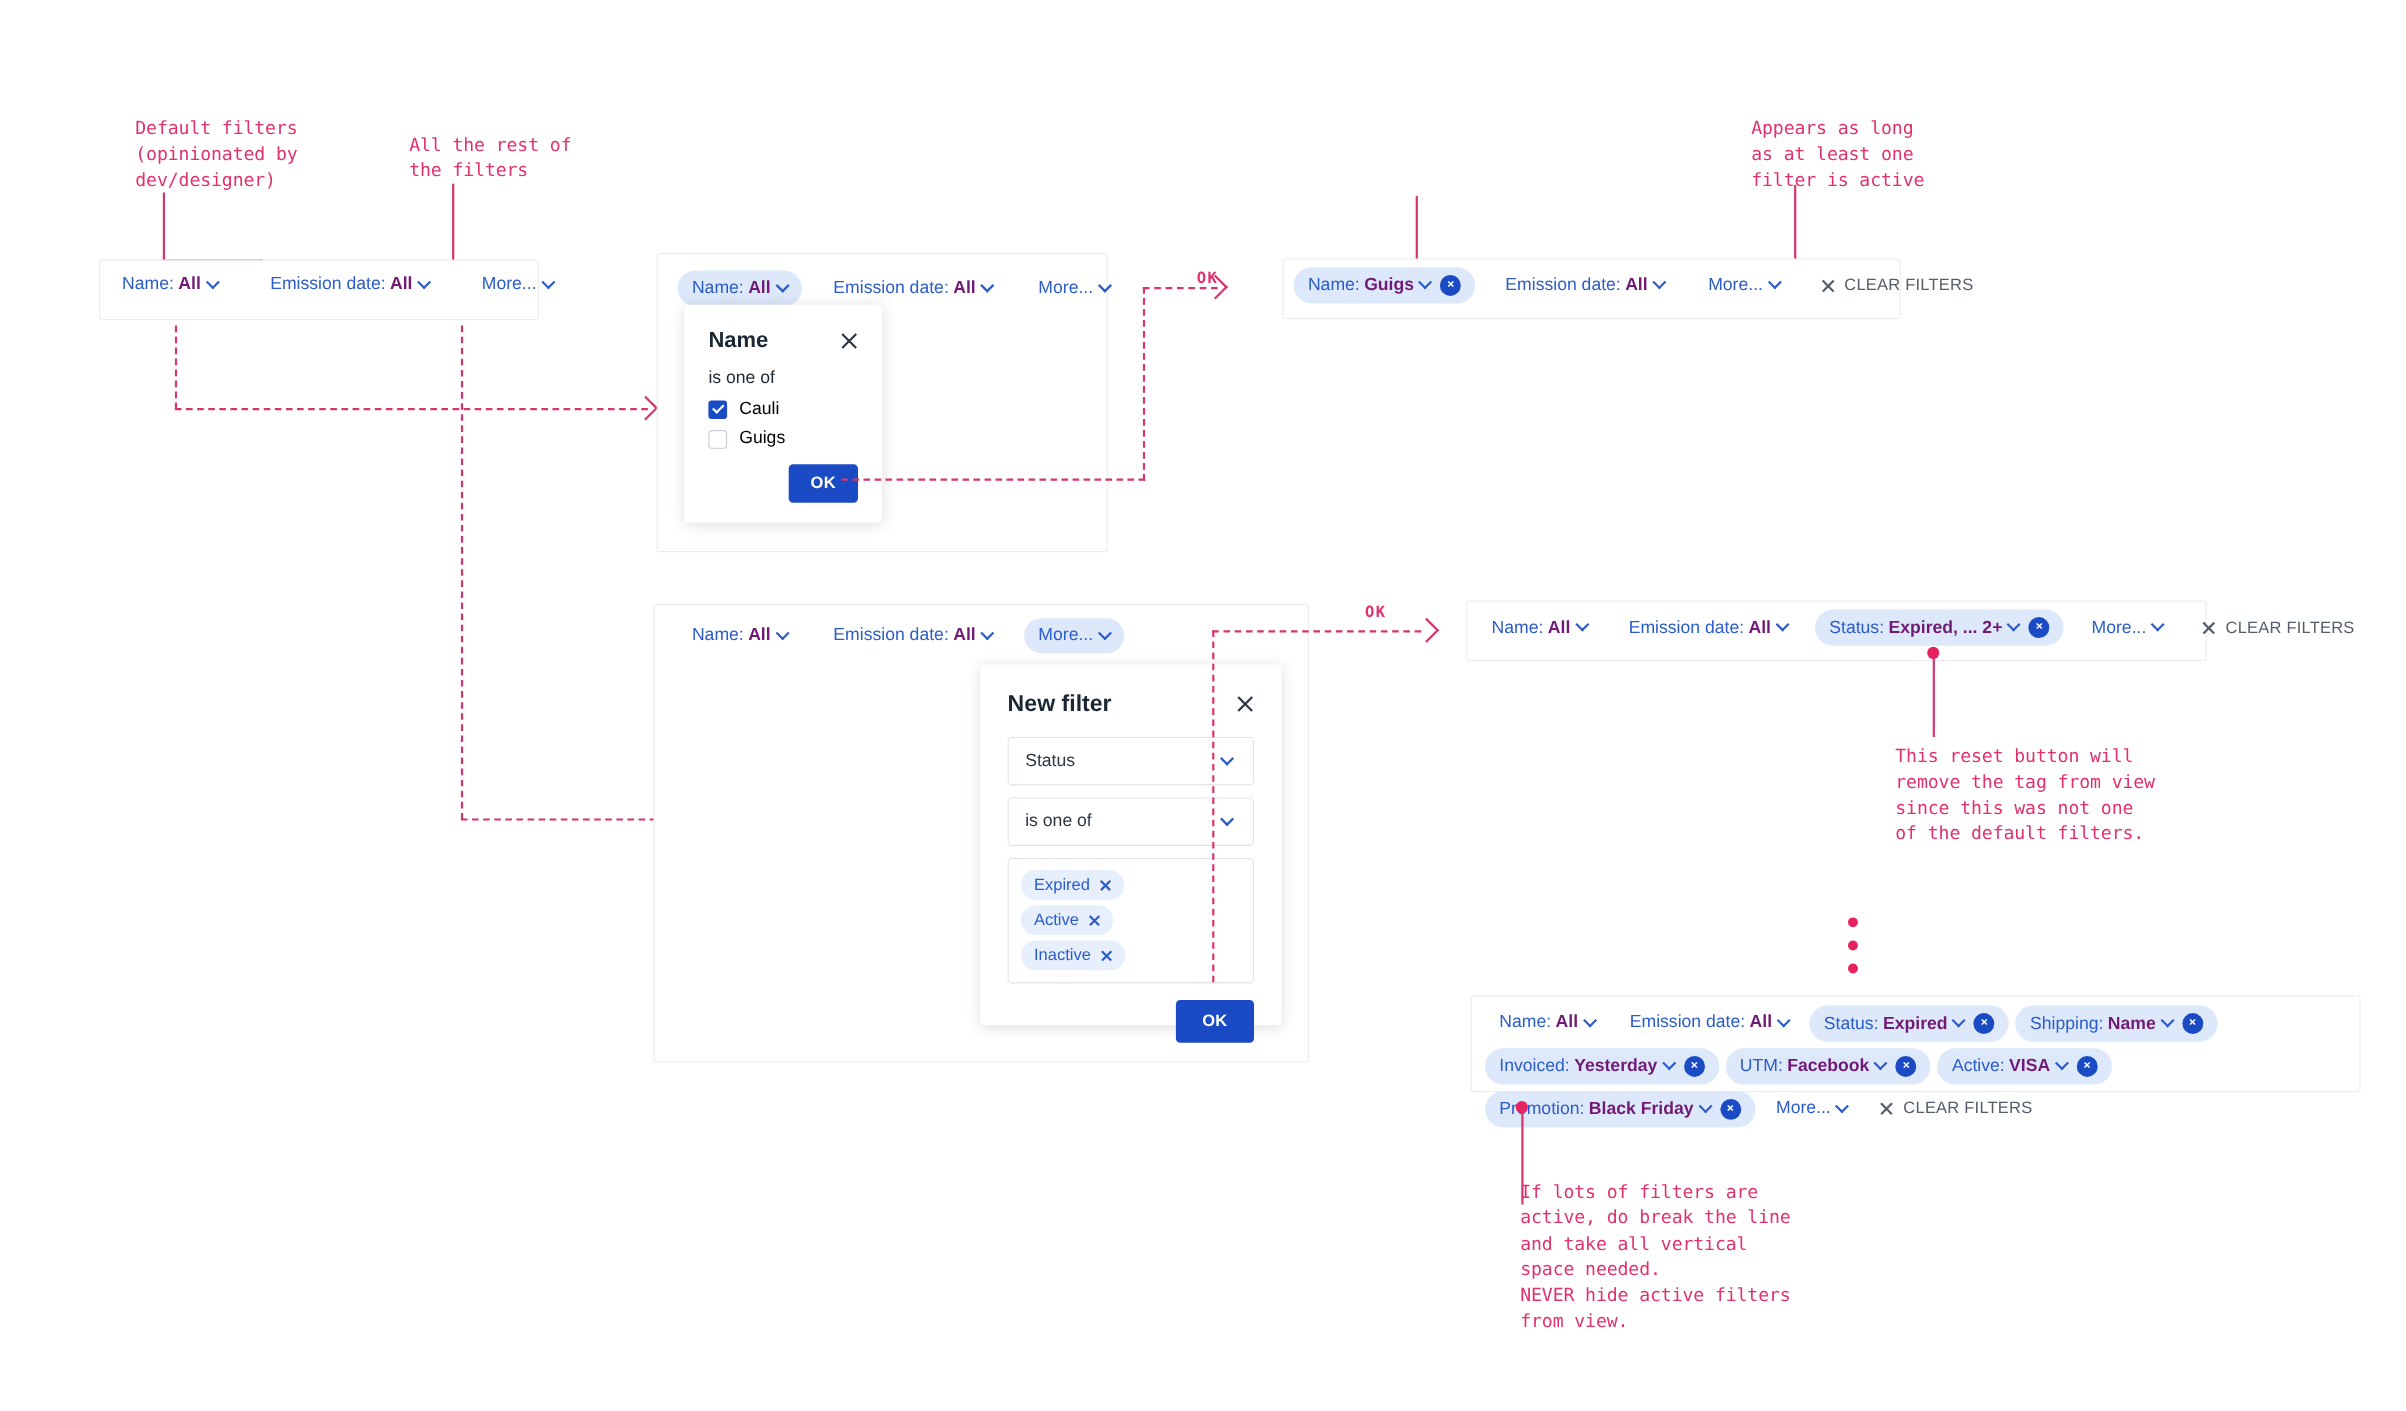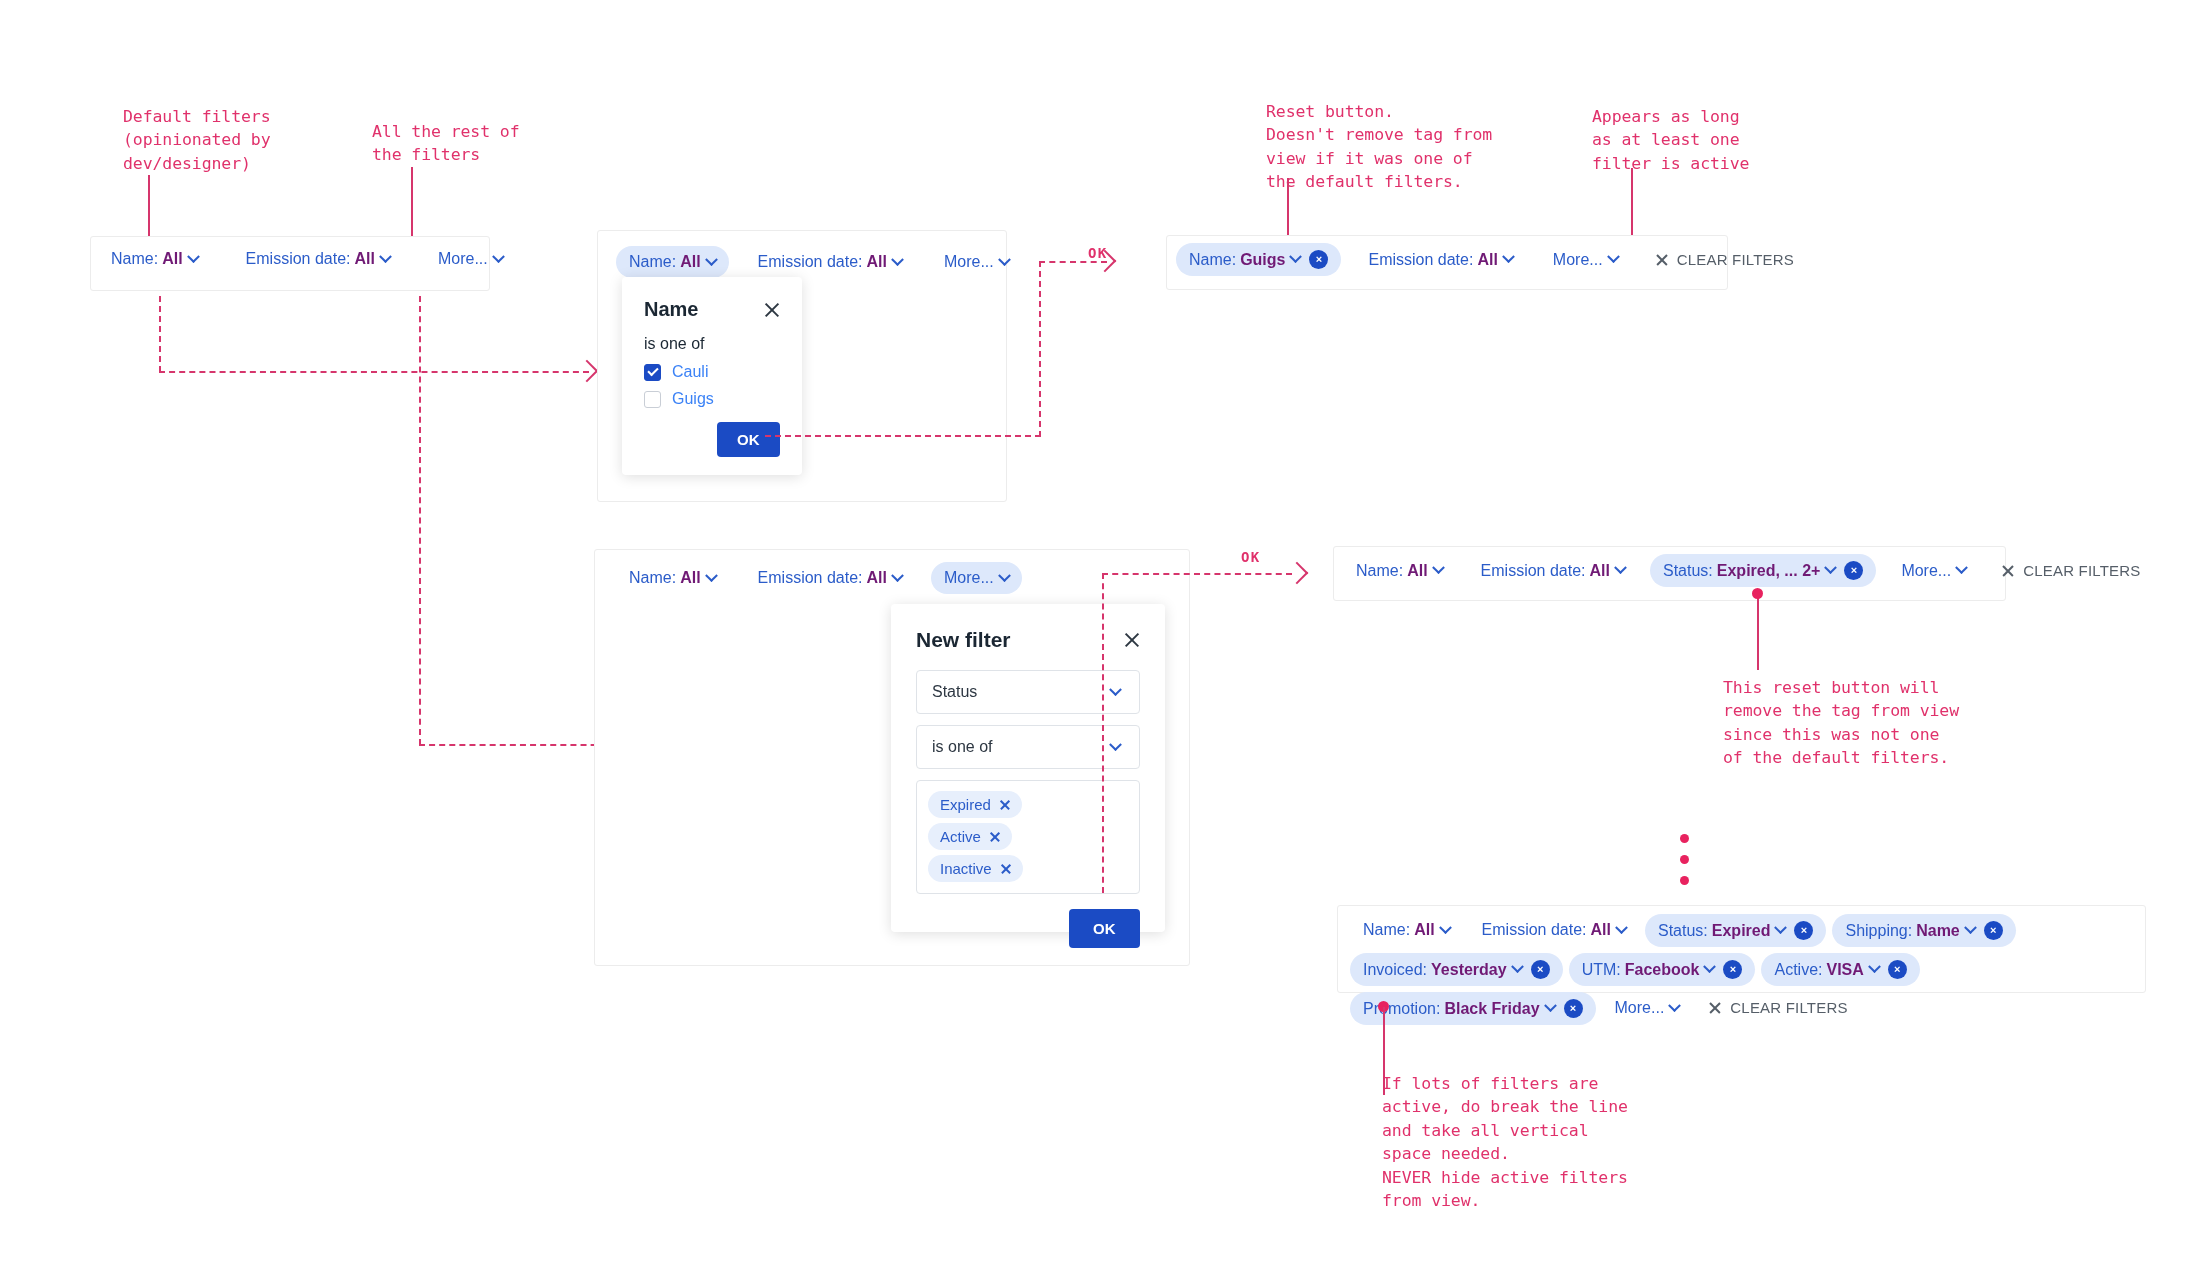--- a/index.html
+++ b/index.html
@@ -129,21 +129,21 @@
   .x-btn { position: relative; width: 16px; height: 16px; cursor: pointer; }
   .x-btn:before, .x-btn:after {
     content: ""; position: absolute; left: -1px; top: 7px;
     width: 18px; height: 1.9px; background: #2d3742;
   }
   .x-btn:before { transform: rotate(45deg); }
   .x-btn:after  { transform: rotate(-45deg); }
 
   .sub { font-size: 16px; color: #1b2733; }
 
-  .cbrow { display: flex; align-items: center; gap: 11px; font-size: 16px; color: #3b82f6; }
+  .cbrow { display: flex; align-items: center; gap: 11px; font-size: 16px; color: #000000; }
   .cb {
     width: 17px; height: 17px; border-radius: 3px;
     border: 1.6px solid #c9ced6; background: #fff;
     display: inline-flex; align-items: center; justify-content: center;
   }
   .cb.on { background: #1b4bc4; border-color: #1b4bc4; }
   .cb.on:after {
     content: ""; width: 8px; height: 4px;
     border-left: 2.1px solid #fff; border-bottom: 2.1px solid #fff;
     transform: rotate(-45deg) translate(1px,-1px);
@@ -266,24 +266,20 @@
       <button class="okbtn" style="padding:9px 20px;">OK</button>
     </div>
   </div>
 
   <div class="dash-h" style="left:765px; top:435px; width:276px;"></div>
   <div class="dash-v" style="left:1039px; top:261px; height:176px;"></div>
   <div class="dash-h" style="left:1039px; top:261px; width:68px;"></div>
   <div class="arrowhead" style="left:1097px; top:253px;"></div>
   <div class="anno-strong" style="left:1088px; top:245px;">OK</div>
 
-  <div class="anno" style="left:1266px; top:100px;">Reset button.
-Doesn't remove tag from
-view if it was one of
-the default filters.</div>
   <div class="vline" style="left:1287px; top:178px; height:76px;"></div>
   <div class="dot" style="left:1282px; top:252px;"></div>
 
   <div class="anno" style="left:1592px; top:105px;">Appears as long
 as at least one
 filter is active</div>
   <div class="vline" style="left:1631px; top:168px; height:84px;"></div>
   <div class="dot" style="left:1626px; top:249px;"></div>
 
   <div class="frame" style="left:1166px; top:235px; width:562px; height:55px;"></div>

